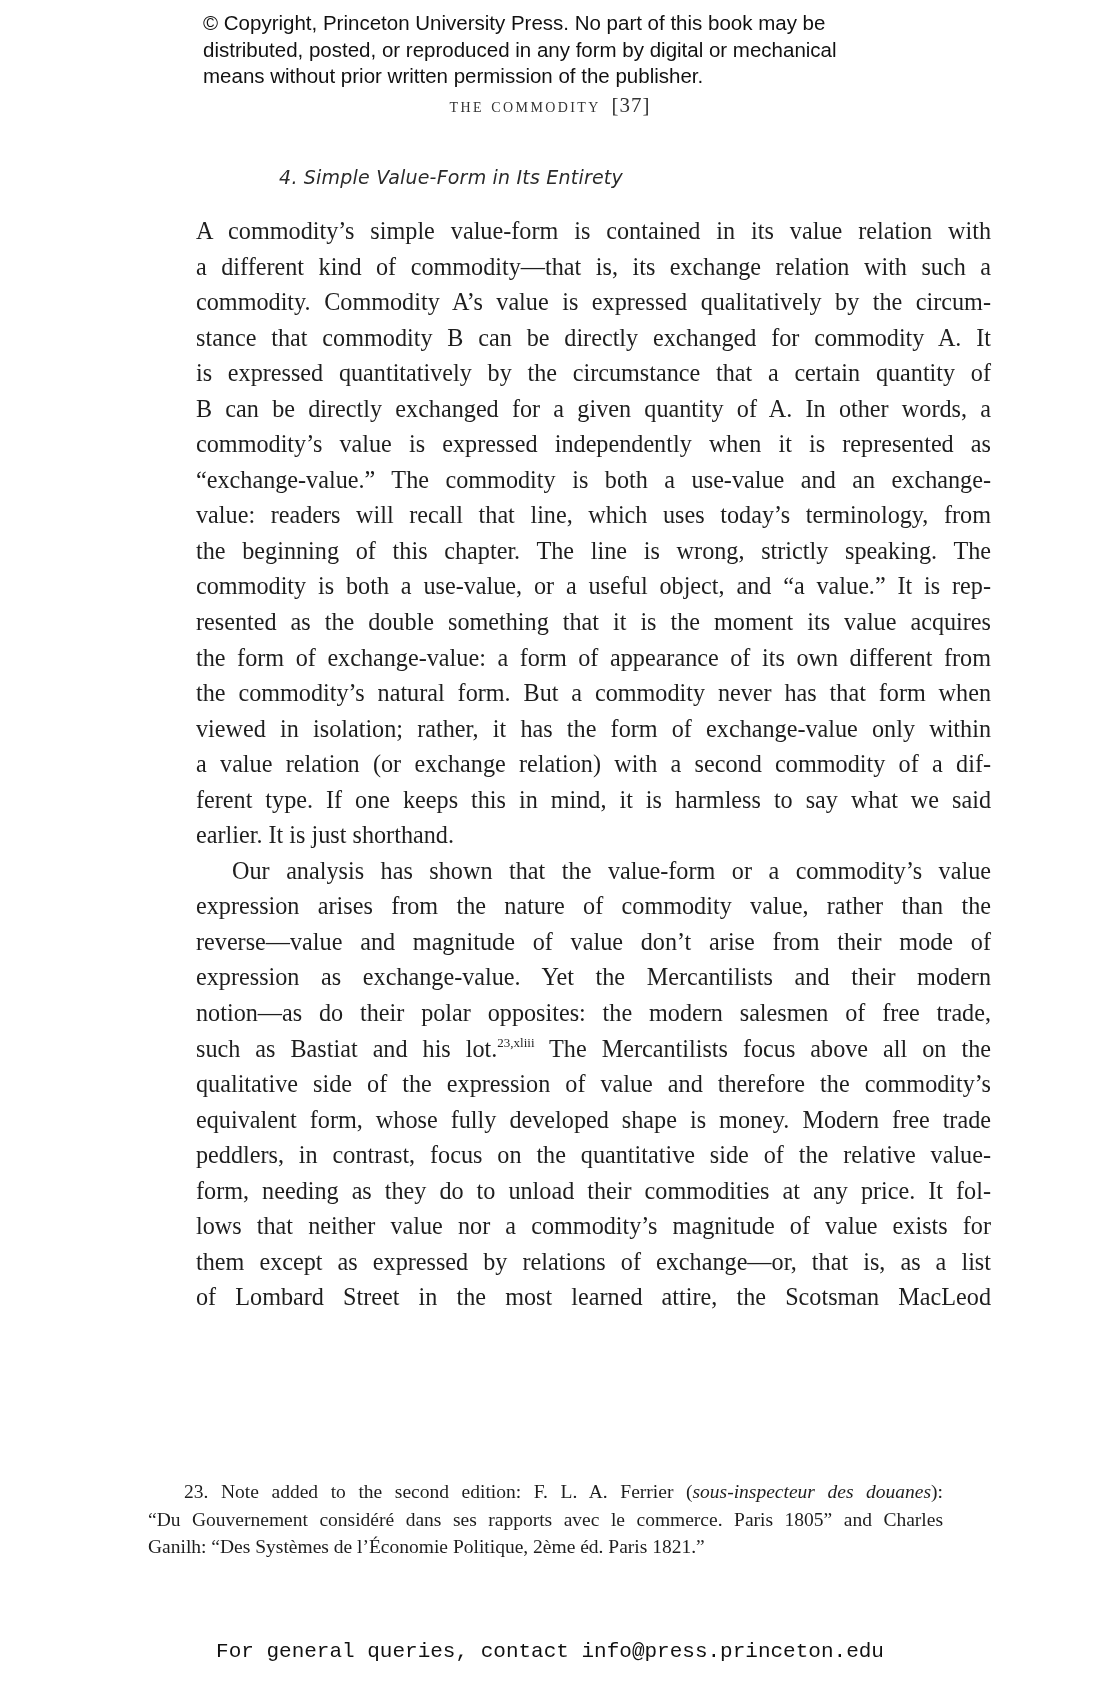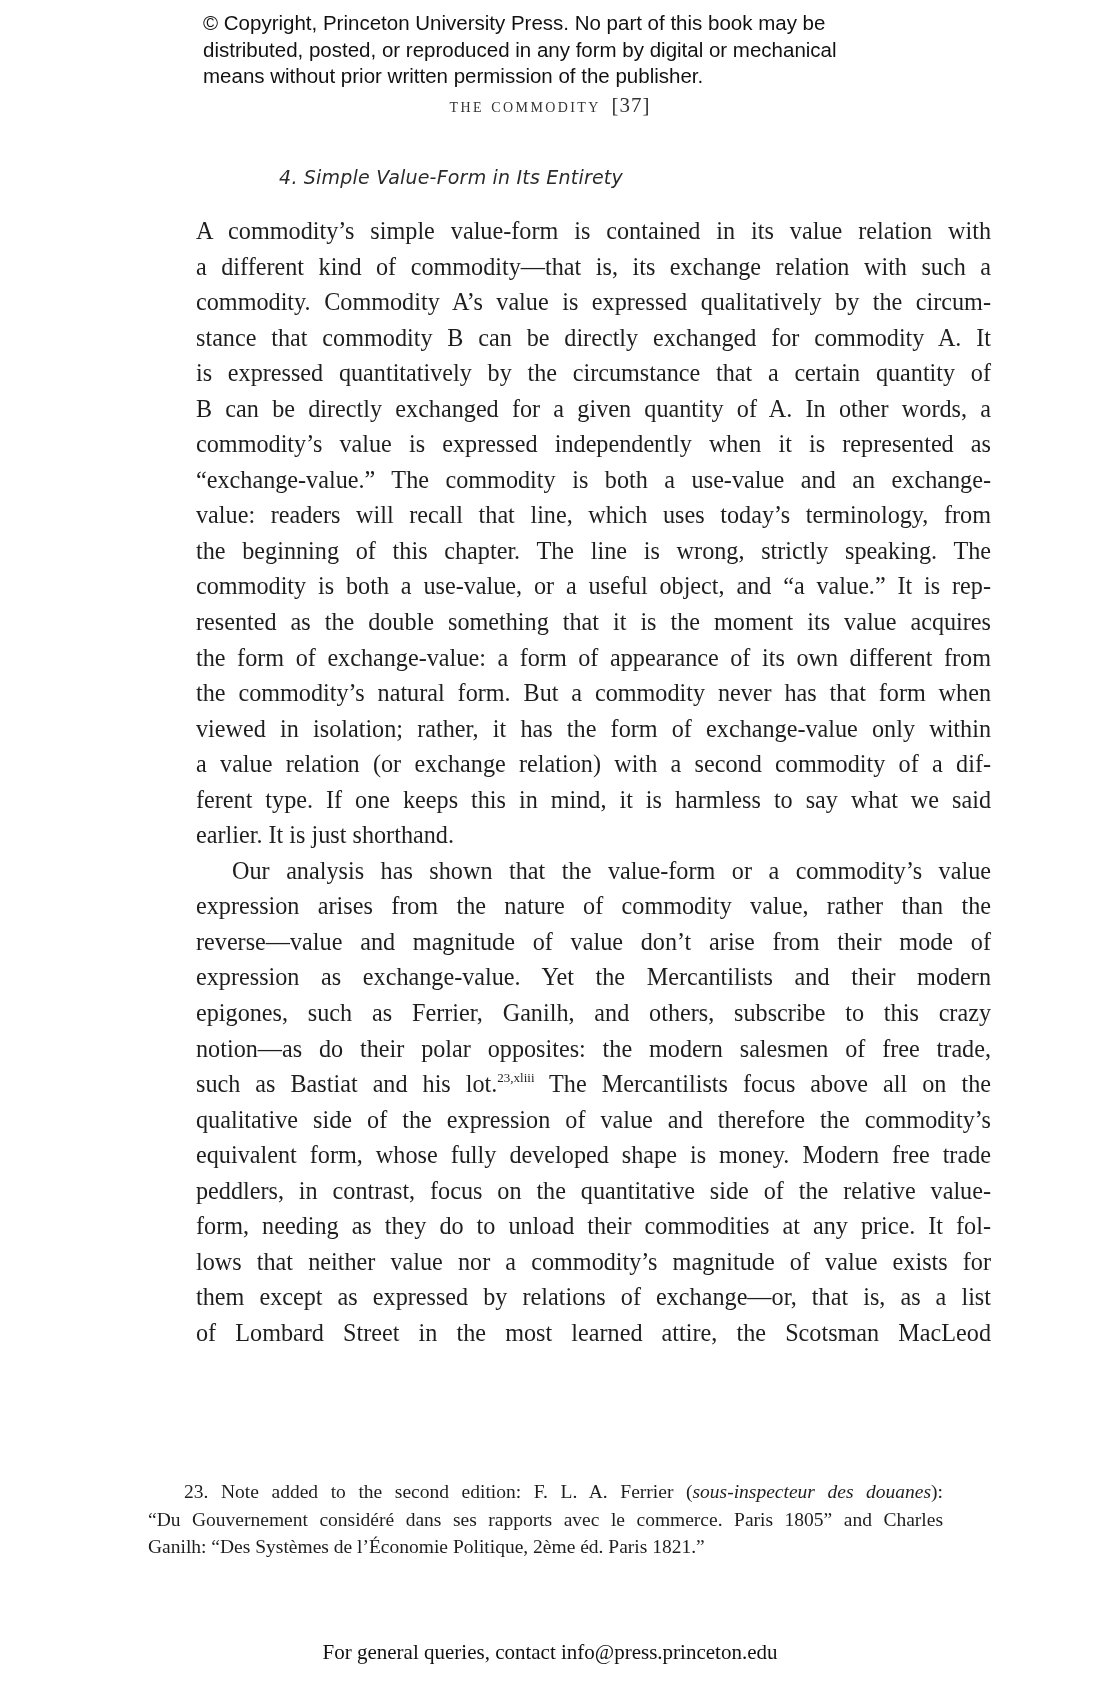--- a/index.html
+++ b/index.html
@@ -31,21 +31,21 @@
   .line.indent { padding-left: 36px; }
   sup { font-size: 13px; line-height: 0; vertical-align: 10px; }
   .footnote {
     position: absolute; left: 148px; top: 1478px; width: 795px;
     font-family: "Liberation Serif", serif; font-size: 19.5px; color: #1e1e1e;
   }
   .footnote .line { height: 27.5px; line-height: 27.5px; }
   .footnote .indent { padding-left: 36px; }
   .footer {
     position: absolute; left: 0; width: 1100px; top: 1640px; text-align: center;
-    font-family: Liberation Serif, serif; font-size: 21px; color: #111;
+    font-family: Liberation Mono, monospace; font-size: 21px; color: #111;
   }
 </style>
 </head>
 <body>
 
 <div class="copyright">
   <div>© Copyright, Princeton University Press. No part of this book may be</div>
   <div>distributed, posted, or reproduced in any form by digital or mechanical</div>
   <div>means without prior written permission of the publisher.</div>
 </div>
@@ -76,21 +76,20 @@
     <span class="line">viewed in isolation; rather, it has the form of exchange-value only within</span>
     <span class="line">a value relation (or exchange relation) with a second commodity of a dif-</span>
     <span class="line">ferent type. If one keeps this in mind, it is harmless to say what we said</span>
     <span class="line last">earlier. It is just shorthand.</span>
   </div>
   <div>
     <span class="line indent">Our analysis has shown that the value-form or a commodity’s value</span>
     <span class="line">expression arises from the nature of commodity value, rather than the</span>
     <span class="line">reverse—value and magnitude of value don’t arise from their mode of</span>
     <span class="line">expression as exchange-value. Yet the Mercantilists and their modern</span>
-    <span class="line">epigones, such as Ferrier, Ganilh, and others, subscribe to this crazy</span>
     <span class="line">notion—as do their polar opposites: the modern salesmen of free trade,</span>
     <span class="line"><span>such as Bastiat and his lot.</span><sup>23,xliii</sup><span> The Mercantilists focus above all on the</span></span>
     <span class="line">qualitative side of the expression of value and therefore the commodity’s</span>
     <span class="line">equivalent form, whose fully developed shape is money. Modern free trade</span>
     <span class="line">peddlers, in contrast, focus on the quantitative side of the relative value-</span>
     <span class="line">form, needing as they do to unload their commodities at any price. It fol-</span>
     <span class="line">lows that neither value nor a commodity’s magnitude of value exists for</span>
     <span class="line">them except as expressed by relations of exchange—or, that is, as a list</span>
     <span class="line">of Lombard Street in the most learned attire, the Scotsman MacLeod</span>
   </div>

